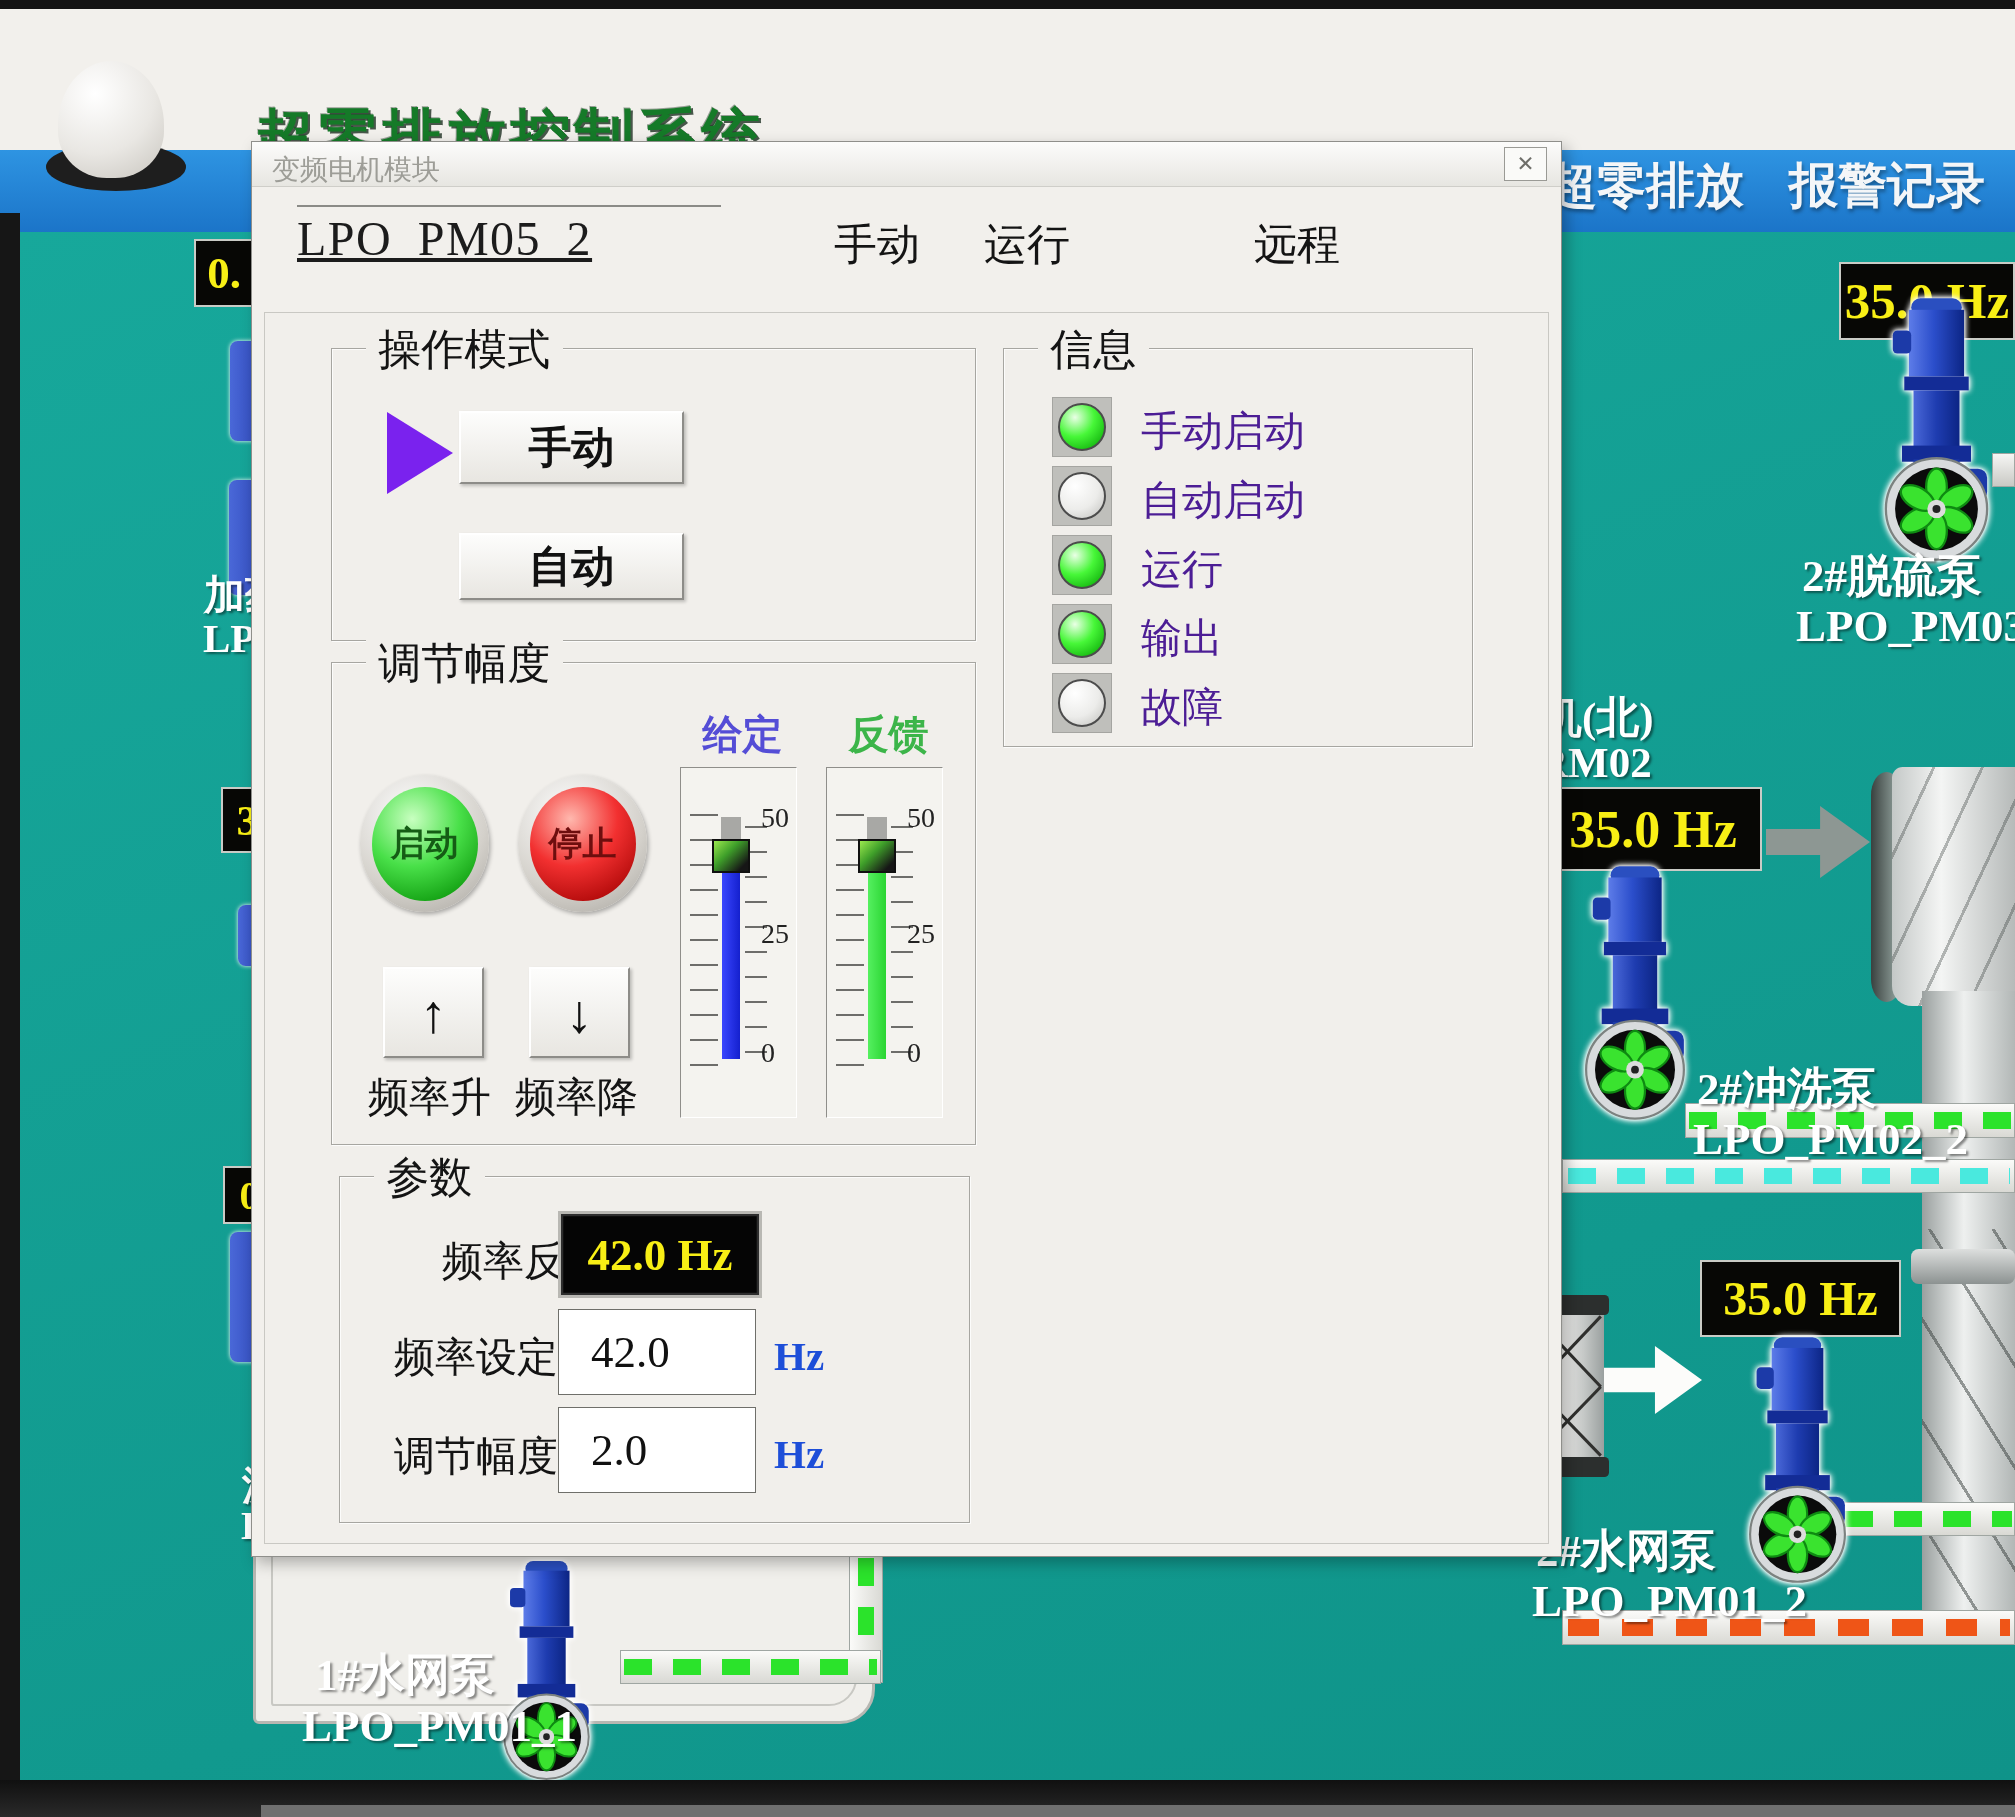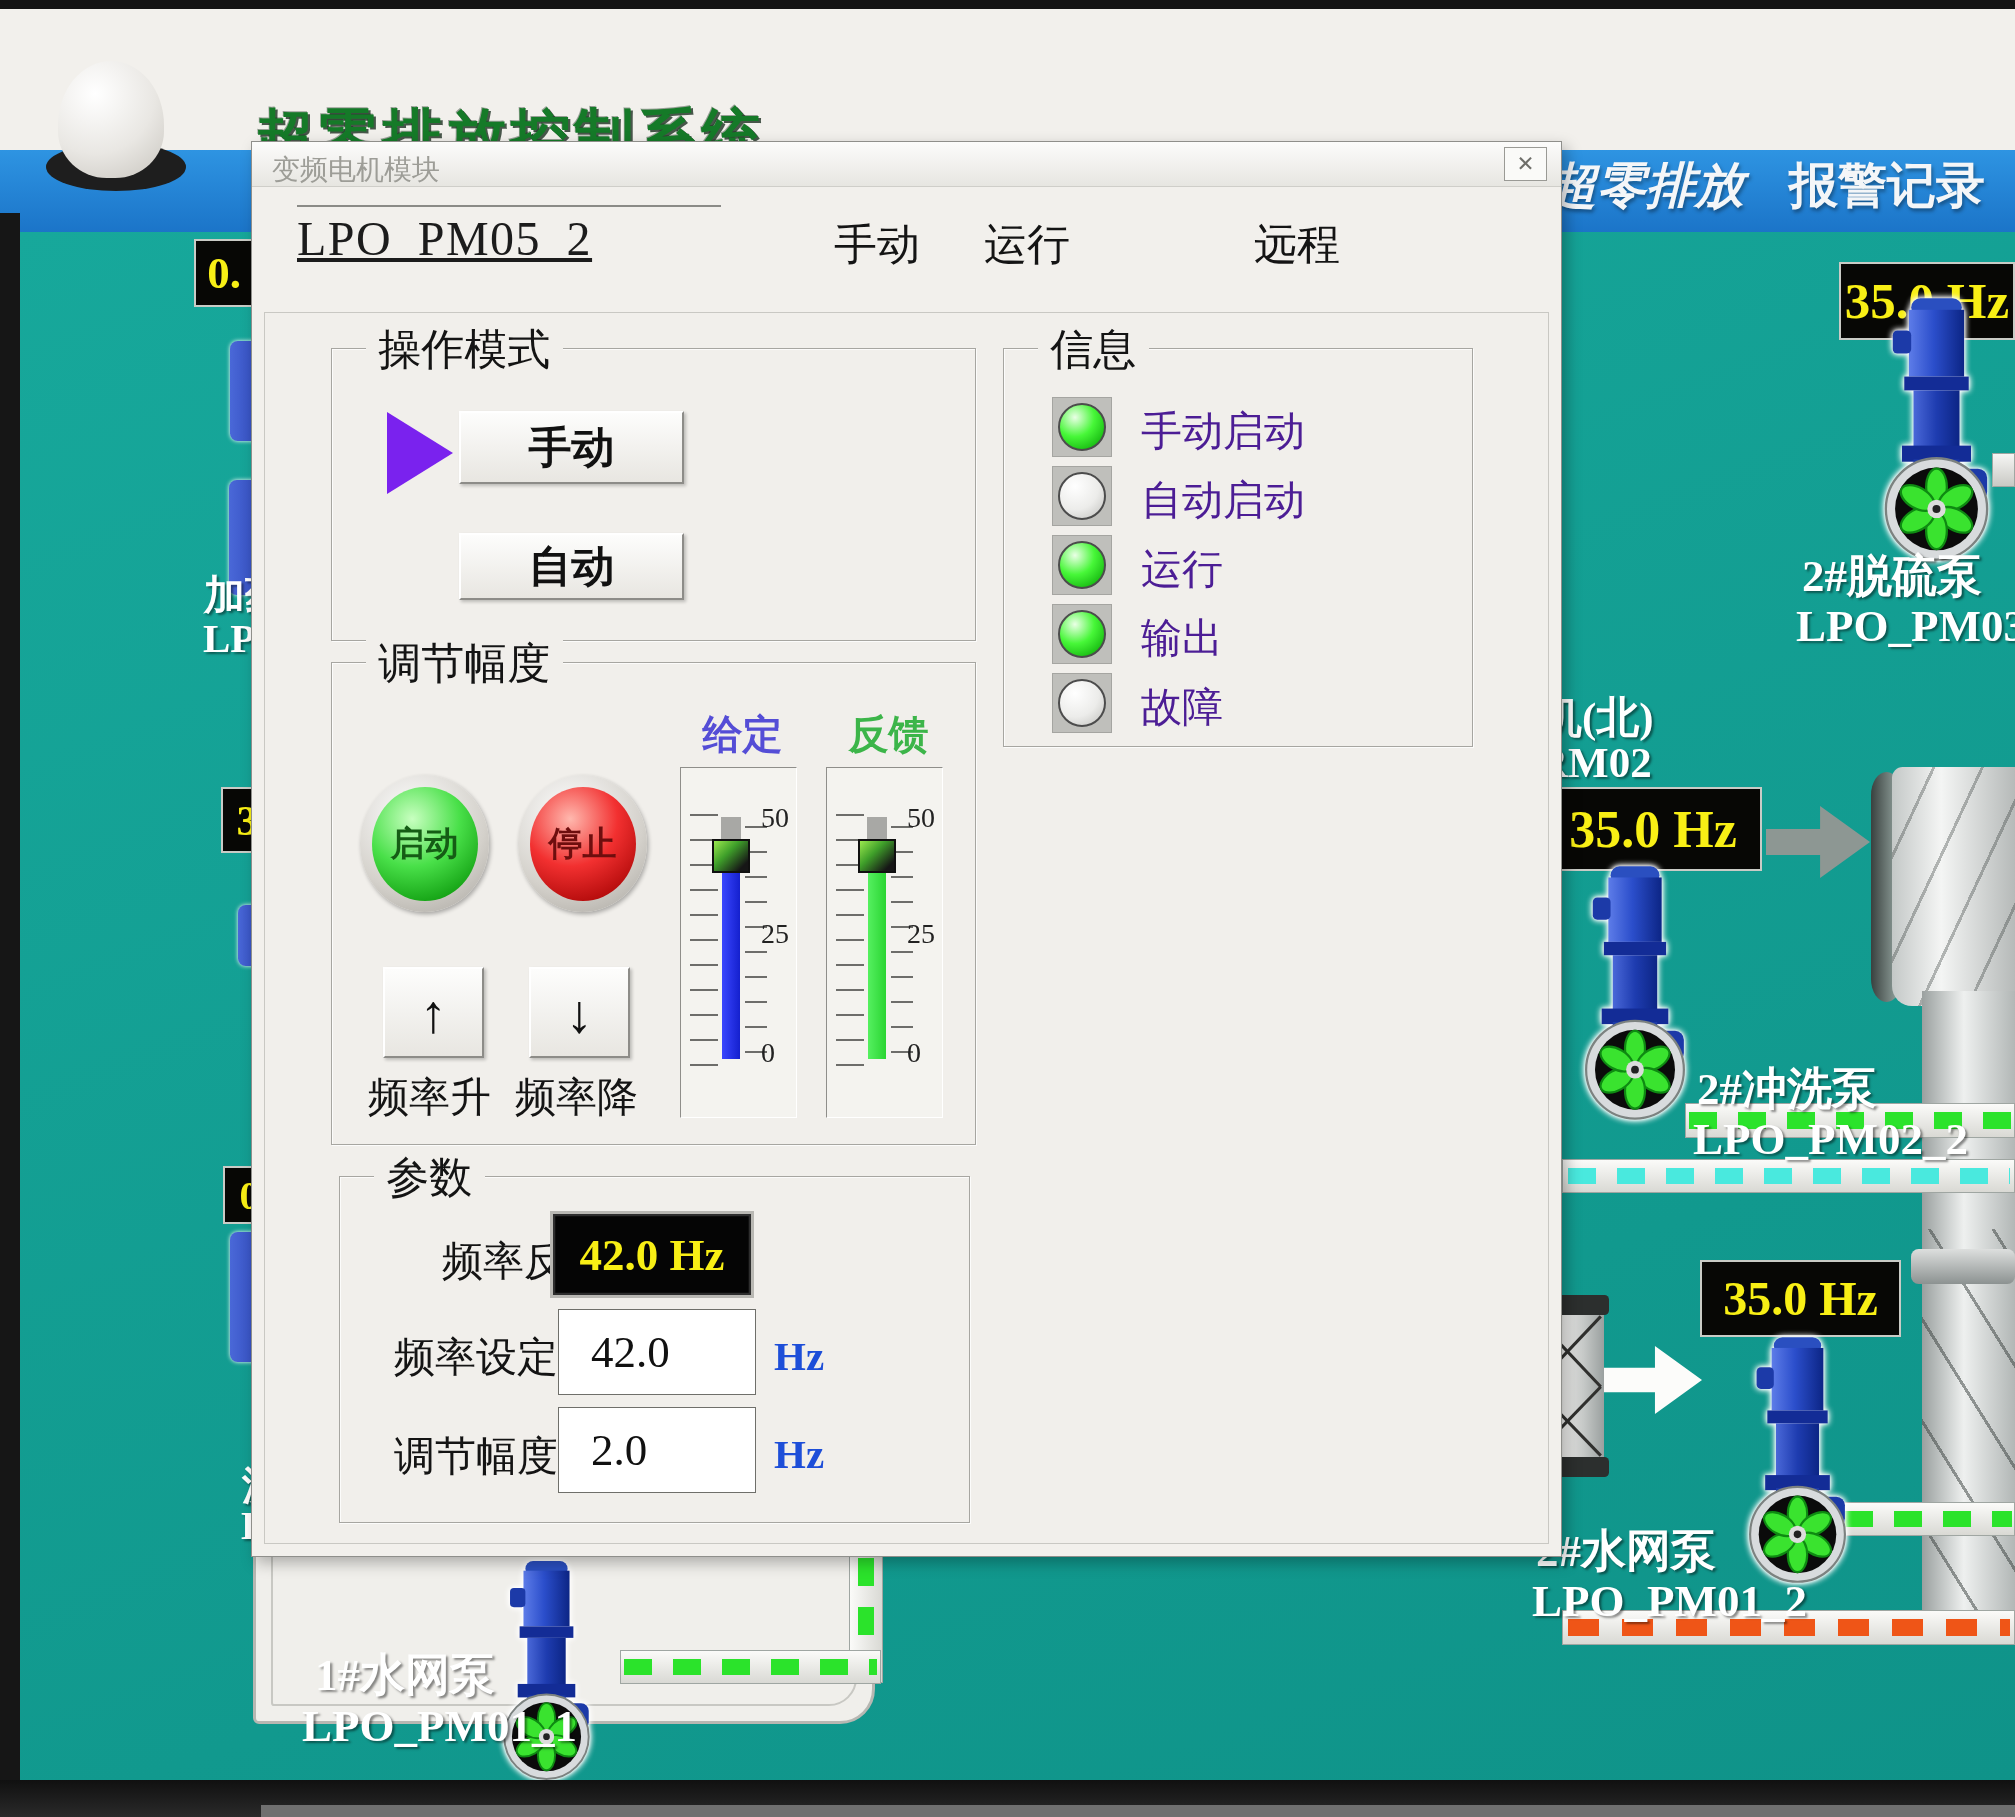--- a/index.html
+++ b/index.html
@@ -197,21 +197,21 @@
         <circle cx="50" cy="185" r="3.5" fill="#222"></circle>
       </symbol>
     </defs>
   </svg>
 
   <div class="abs band-white"></div>
   <div class="abs band-blue"></div>
   <div class="abs band-teal"></div>
 
   <div class="abs sys-title">超零排放控制系统</div>
-  <div class="abs nav-tab" style="left:1548px;font-style:italic;">超零排放</div>
+  <div class="abs nav-tab" style="left:1548px;">超零排放</div>
   <div class="abs nav-tab" style="left:1789px;">报警记录</div>
 
   <div class="abs beacon-ring"></div>
   <div class="abs beacon-dome"></div>
 
   <div class="abs freqbox" style="left:1839px;top:262px;width:176px;height:78px;font-size:51px;">35.0 Hz</div>
 
   <svg class="abs pump" style="left:1878px;top:296px;width:117px;height:267px;" viewBox="0 0 152 348" width="117" height="267">
       <use href="#pump"></use>
     </svg>
@@ -384,21 +384,21 @@
         <span>↓</span>
       </div>
       <div class="freq-updown-label" style="left:36px;top:407px;">频率升</div>
       <div class="freq-updown-label" style="left:183px;top:407px;">频率降</div>
     </div>
 
     <div class="group" style="left:87px;top:1034px;width:631px;height:347px;">
       <div class="group-label">参数</div>
 
       <div class="param-label" style="left:54px;top:57px;margin-left:48px;">频率反馈</div>
-      <div class="leddisp" style="left:210px;top:34px;width:204px;height:87px;">42.0 Hz</div>
+      <div class="leddisp" style="left:218px;top:34px;width:204px;height:87px;">42.0 Hz</div>
 
       <div class="param-label" style="left:54px;top:153px;">频率设定</div>
       <div class="field" style="left:218px;top:132px;width:198px;height:86px;">42.0</div>
       <div class="unit" style="left:434px;top:155px;">Hz</div>
 
       <div class="param-label" style="left:54px;top:252px;">调节幅度</div>
       <div class="field" style="left:218px;top:230px;width:198px;height:86px;">2.0</div>
       <div class="unit" style="left:434px;top:253px;">Hz</div>
     </div>
   </div>

